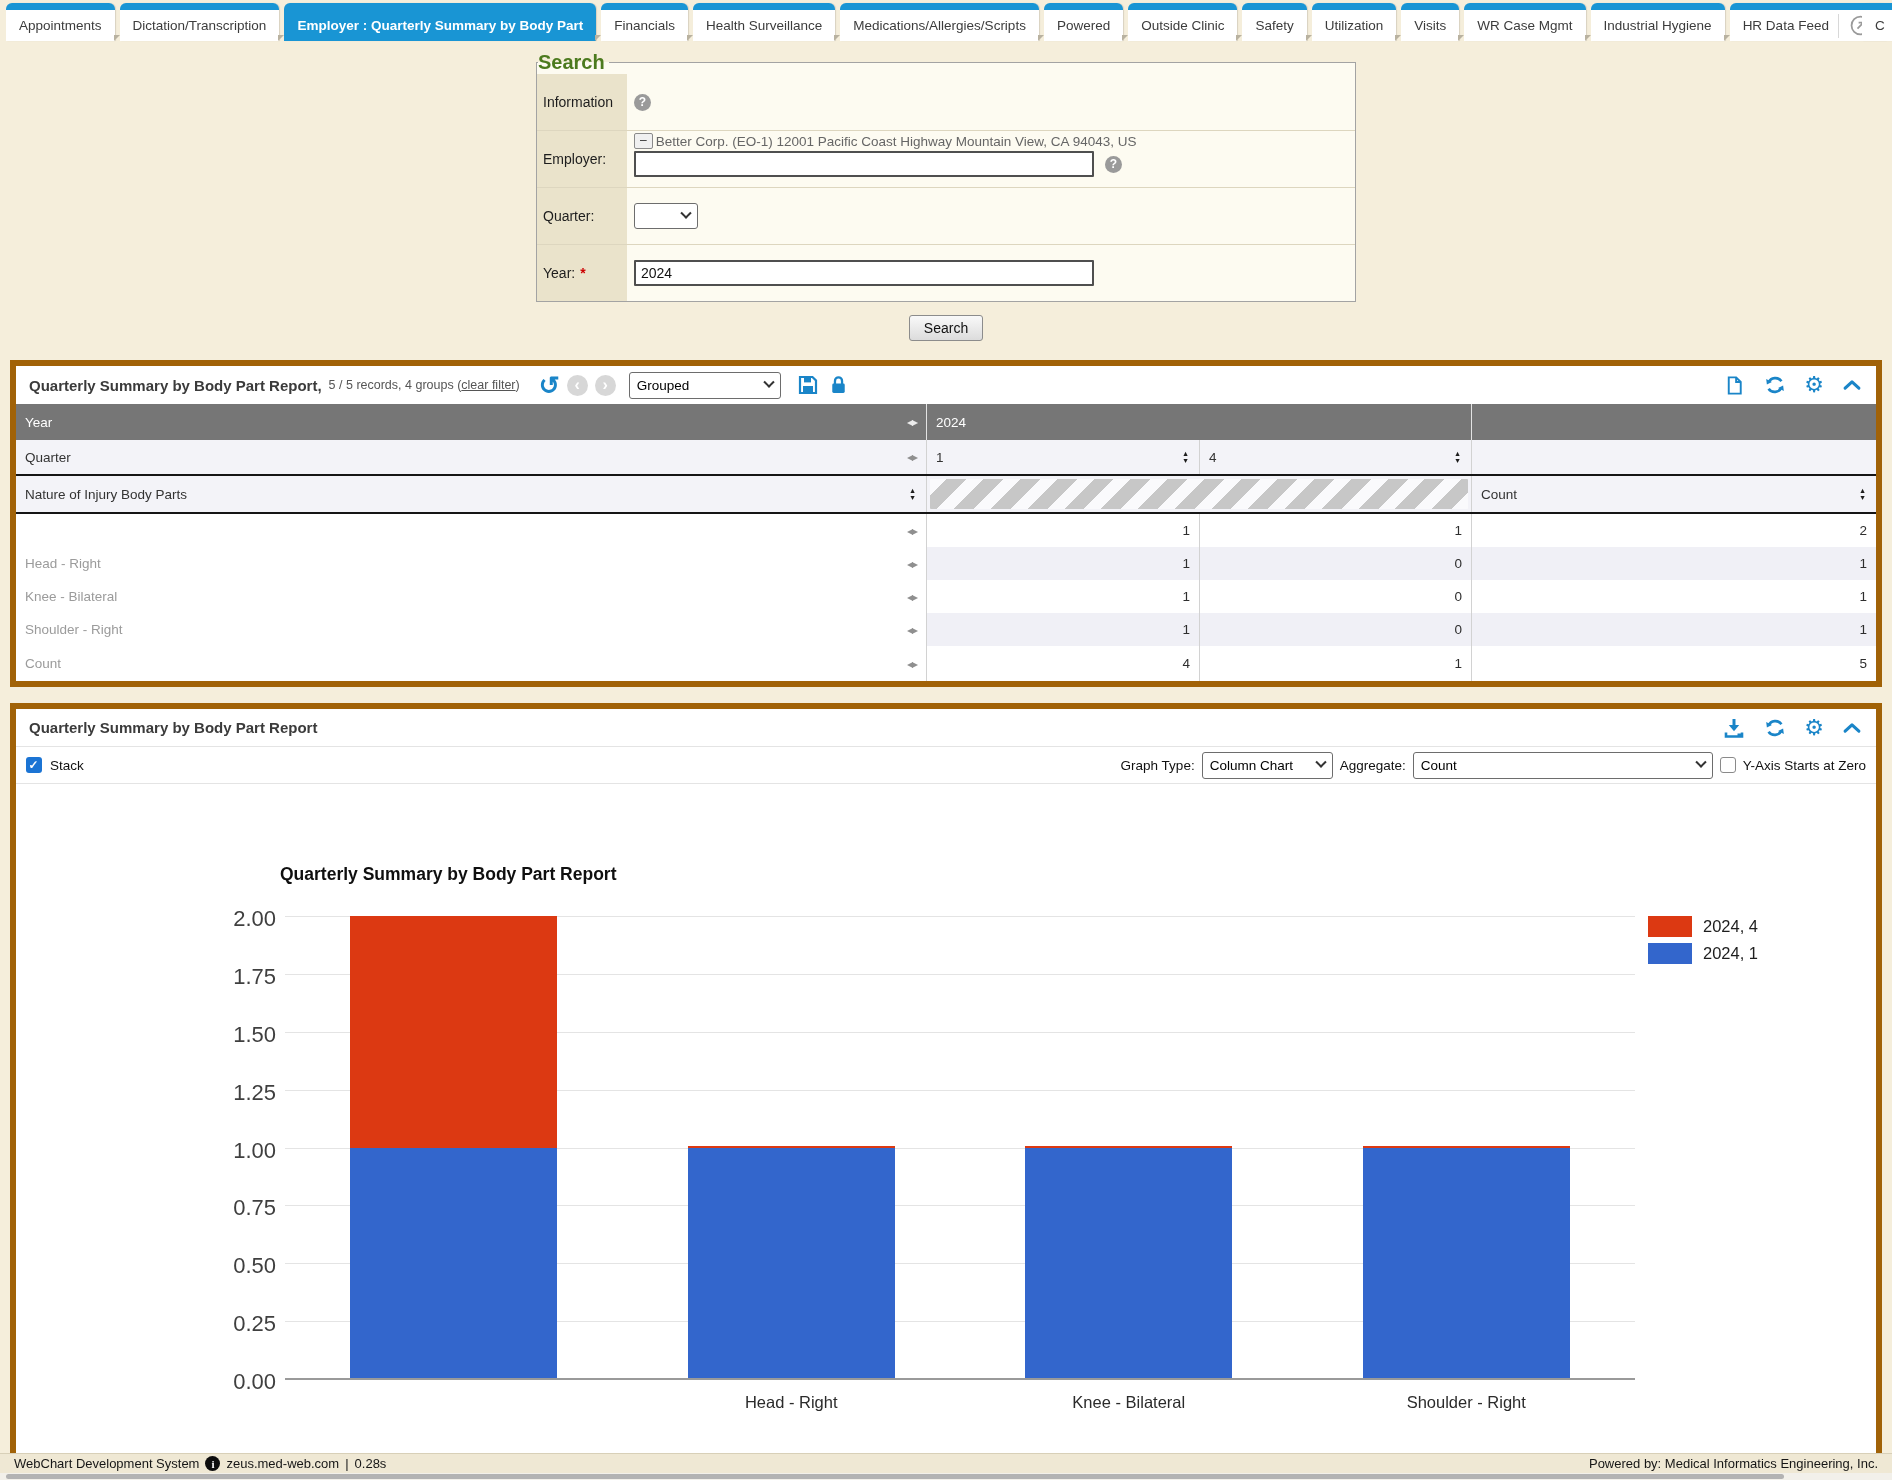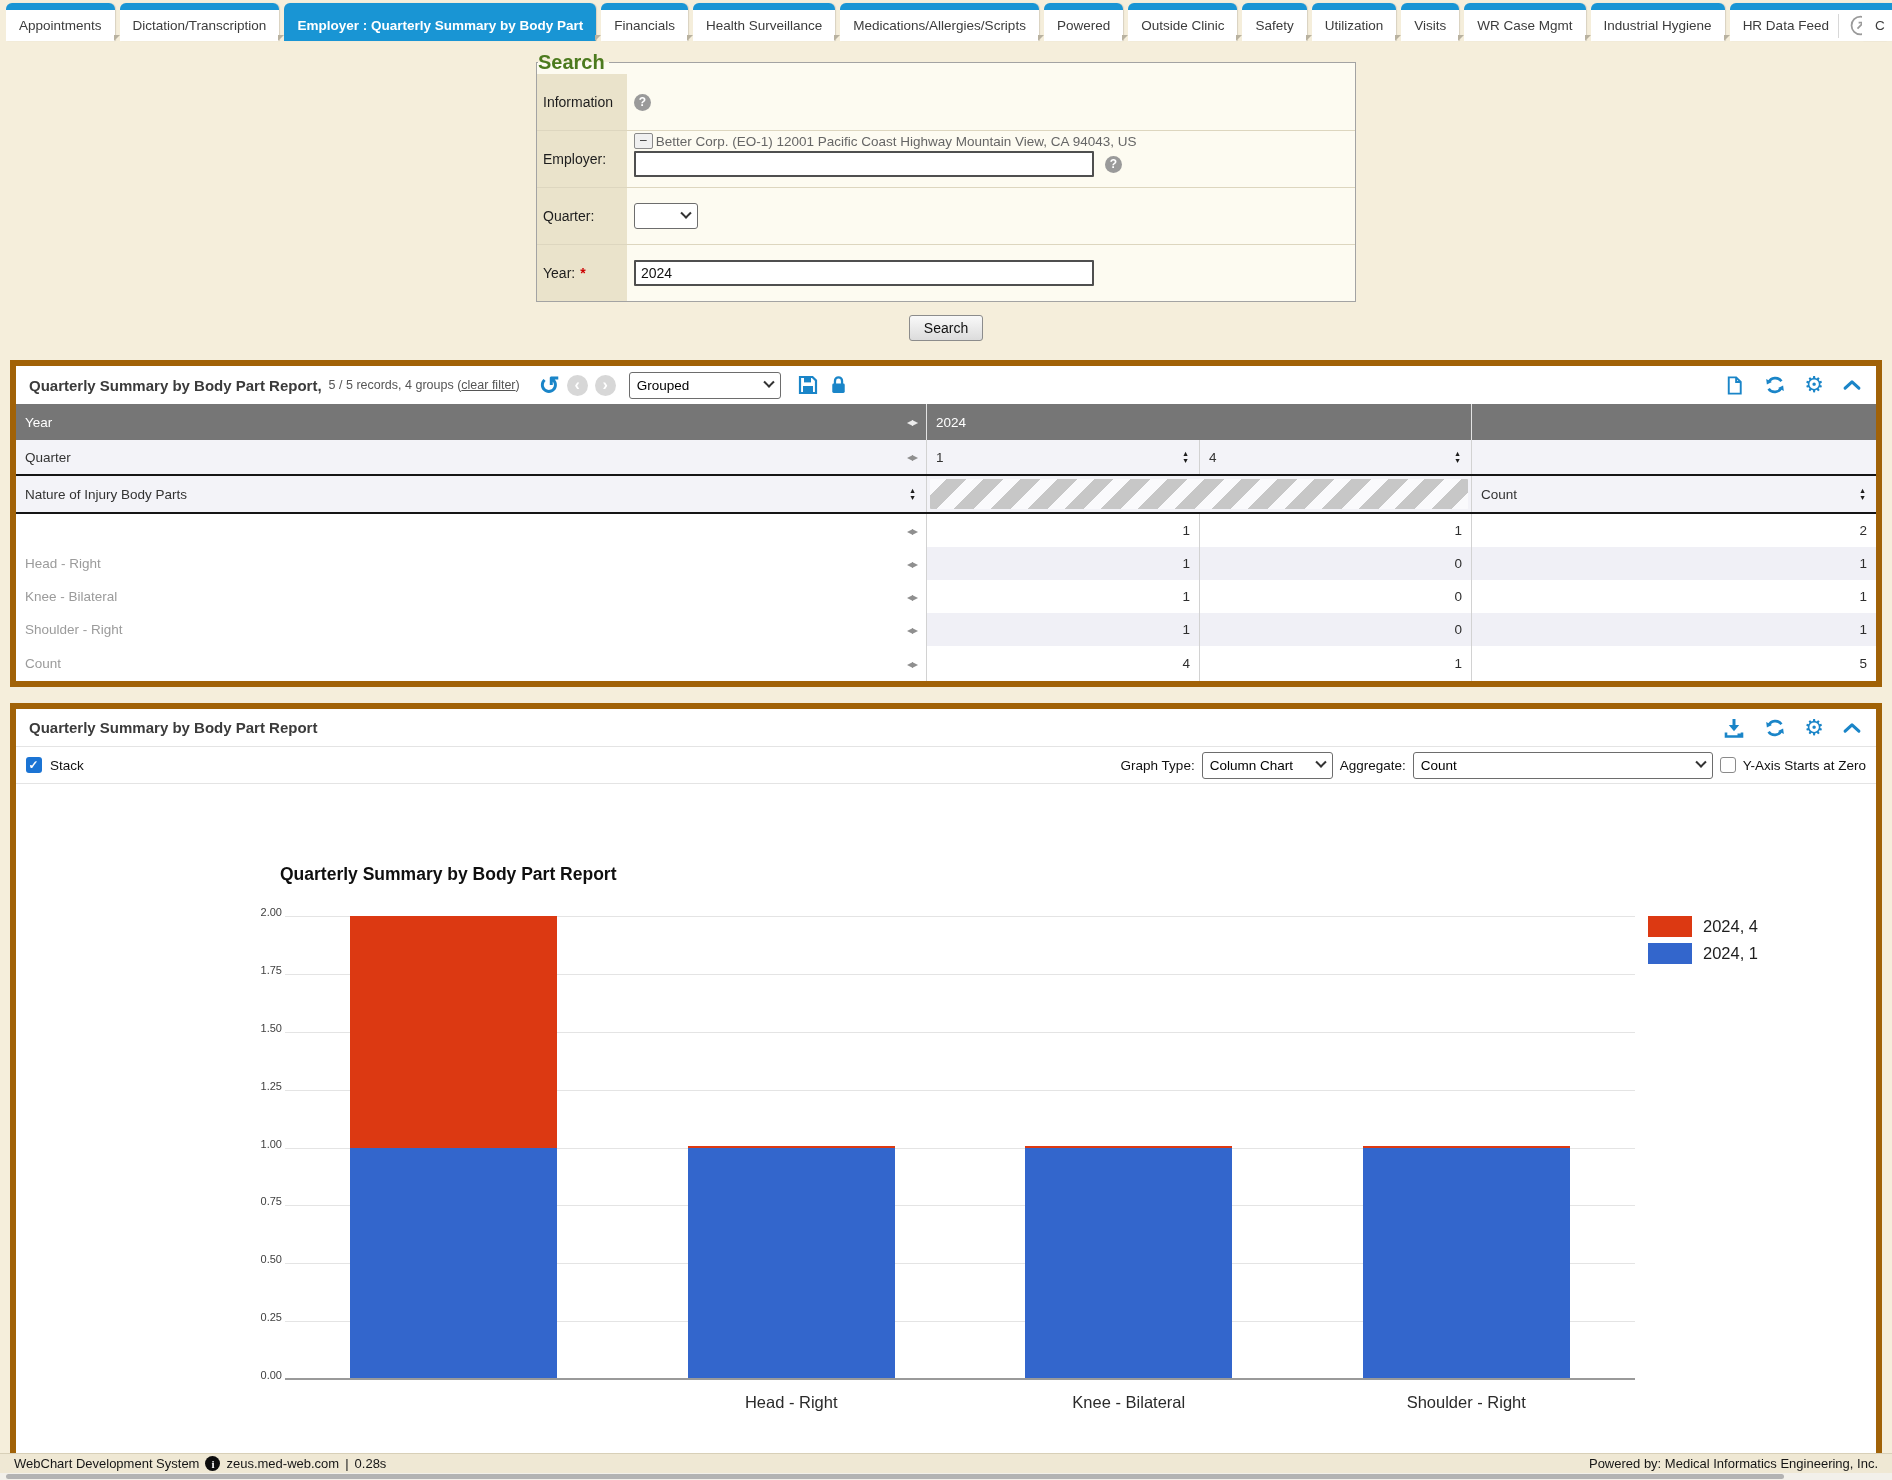--- a/index.html
+++ b/index.html
@@ -94,21 +94,21 @@
   .cb.checked::after{content:"✓";color:#fff;font-size:12px;font-weight:bold;position:absolute;left:2.5px;top:0.5px}
   .cb.un{background:#fff;border:1.5px solid #8a8a8a}
   .tb-right{margin-left:auto;display:flex;align-items:center;gap:7px}
   .gt-sel{width:131px;height:27px}
   .agg-sel{width:300px;height:27px}
 
   .chart-body{position:relative;height:740px;background:#fff;overflow:hidden}
   .chart-title{position:absolute;left:264px;top:80px;font-size:17.5px;font-weight:bold;color:#0f0f0f}
   .gridline{position:absolute;height:1px;background:#e4e4e4}
   .gridline.zero{height:2px;background:#9a9a9a}
-  .ytick{position:absolute;left:118px;width:148px;text-align:right;font-size:11px;color:#3f3f3f}
+  .ytick{position:absolute;left:112px;width:148px;text-align:right;font-size:22px;color:#3f3f3f}
   .bar-seg{position:absolute}
   .xtick{position:absolute;text-align:center;font-size:16.5px;color:#2b2b2b}
   .axis-title{position:absolute;left:744px;top:676px;width:406px;text-align:center;font-style:italic;font-size:16.5px;color:#1e1e1e}
   .legend-item{position:absolute;left:1632px;display:flex;align-items:center;gap:11px;height:22px}
   .swatch{width:44px;height:21px;display:inline-block;flex:none}
   .ltext{font-size:16.5px;color:#1e1e1e;white-space:nowrap}
 
   
   .footer{position:absolute;left:0;right:0;bottom:7px;height:20px;background:#efe8d4;border-top:1px solid #d8d0b8;display:flex;align-items:center;justify-content:space-between;padding:0 14px;font-size:13px;color:#161616}
   .f-left{display:flex;align-items:center;gap:6px;white-space:nowrap}

